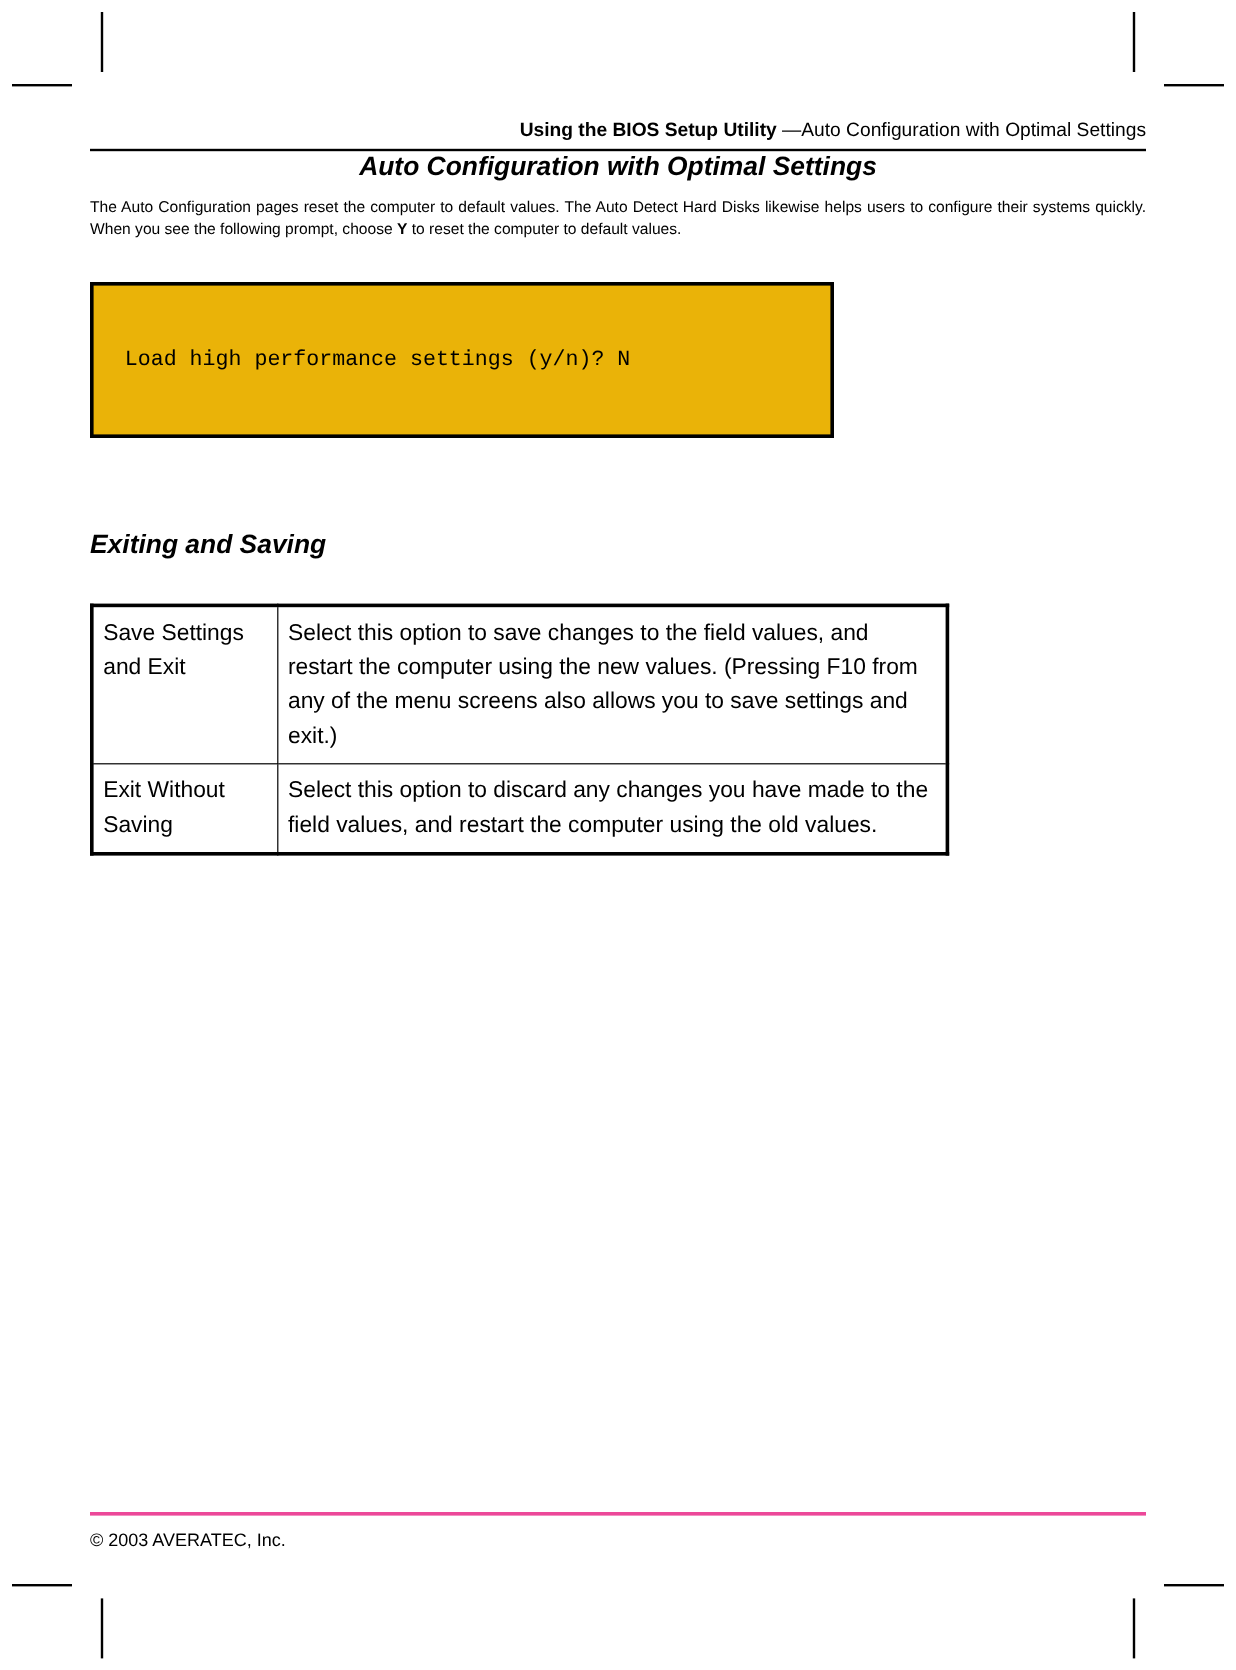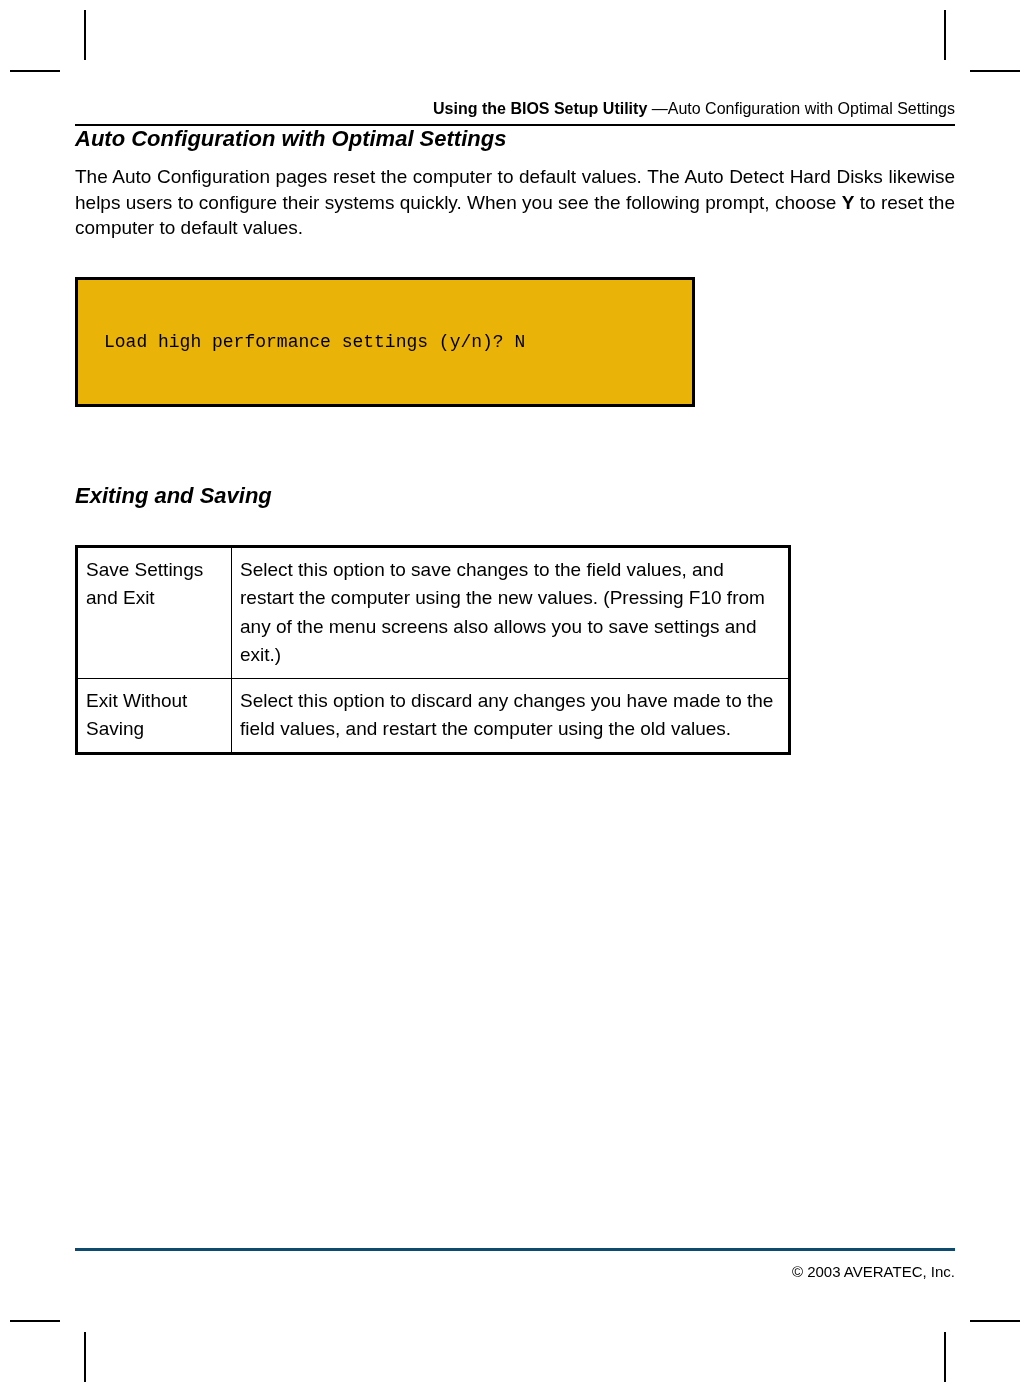--- a/index.html
+++ b/index.html
@@ -41,23 +41,24 @@
       border-bottom: 2px solid #000;
     }
     .running-header .bold {
       font-weight: bold;
     }
     .section-heading {
       font-size: 22px;
       font-style: italic;
       font-weight: bold;
       margin-bottom: 8px;
+      text-align: center;
     }
     .body-para {
-      font-size: 19px;
+      font-size: 13px;
       text-align: justify;
       line-height: 1.35;
       margin-bottom: 36px;
       margin-top: 12px;
     }
     .body-para .bold {
       font-weight: bold;
     }
     .prompt-box {
       width: 620px;
@@ -88,26 +89,26 @@
       padding: 8px 8px;
       font-size: 19px;
       vertical-align: top;
       line-height: 1.5;
     }
     .options-table td:first-child {
       width: 155px;
     }
     .footer {
       position: absolute;
-      bottom: 12px;
+      bottom: 0;
       left: 0;
       right: 0;
-      border-top: 3px solid #0c4a6e;
+      border-top: 3px solid #ec4899;
       padding-top: 12px;
-      text-align: right;
+      text-align: left;
       font-size: 15px;
     }
   </style>
 </head>
 <body>
 
 <div class="crop-mark crop-tl-v"></div>
 <div class="crop-mark crop-tl-h"></div>
 <div class="crop-mark crop-tr-v"></div>
 <div class="crop-mark crop-tr-h"></div>

